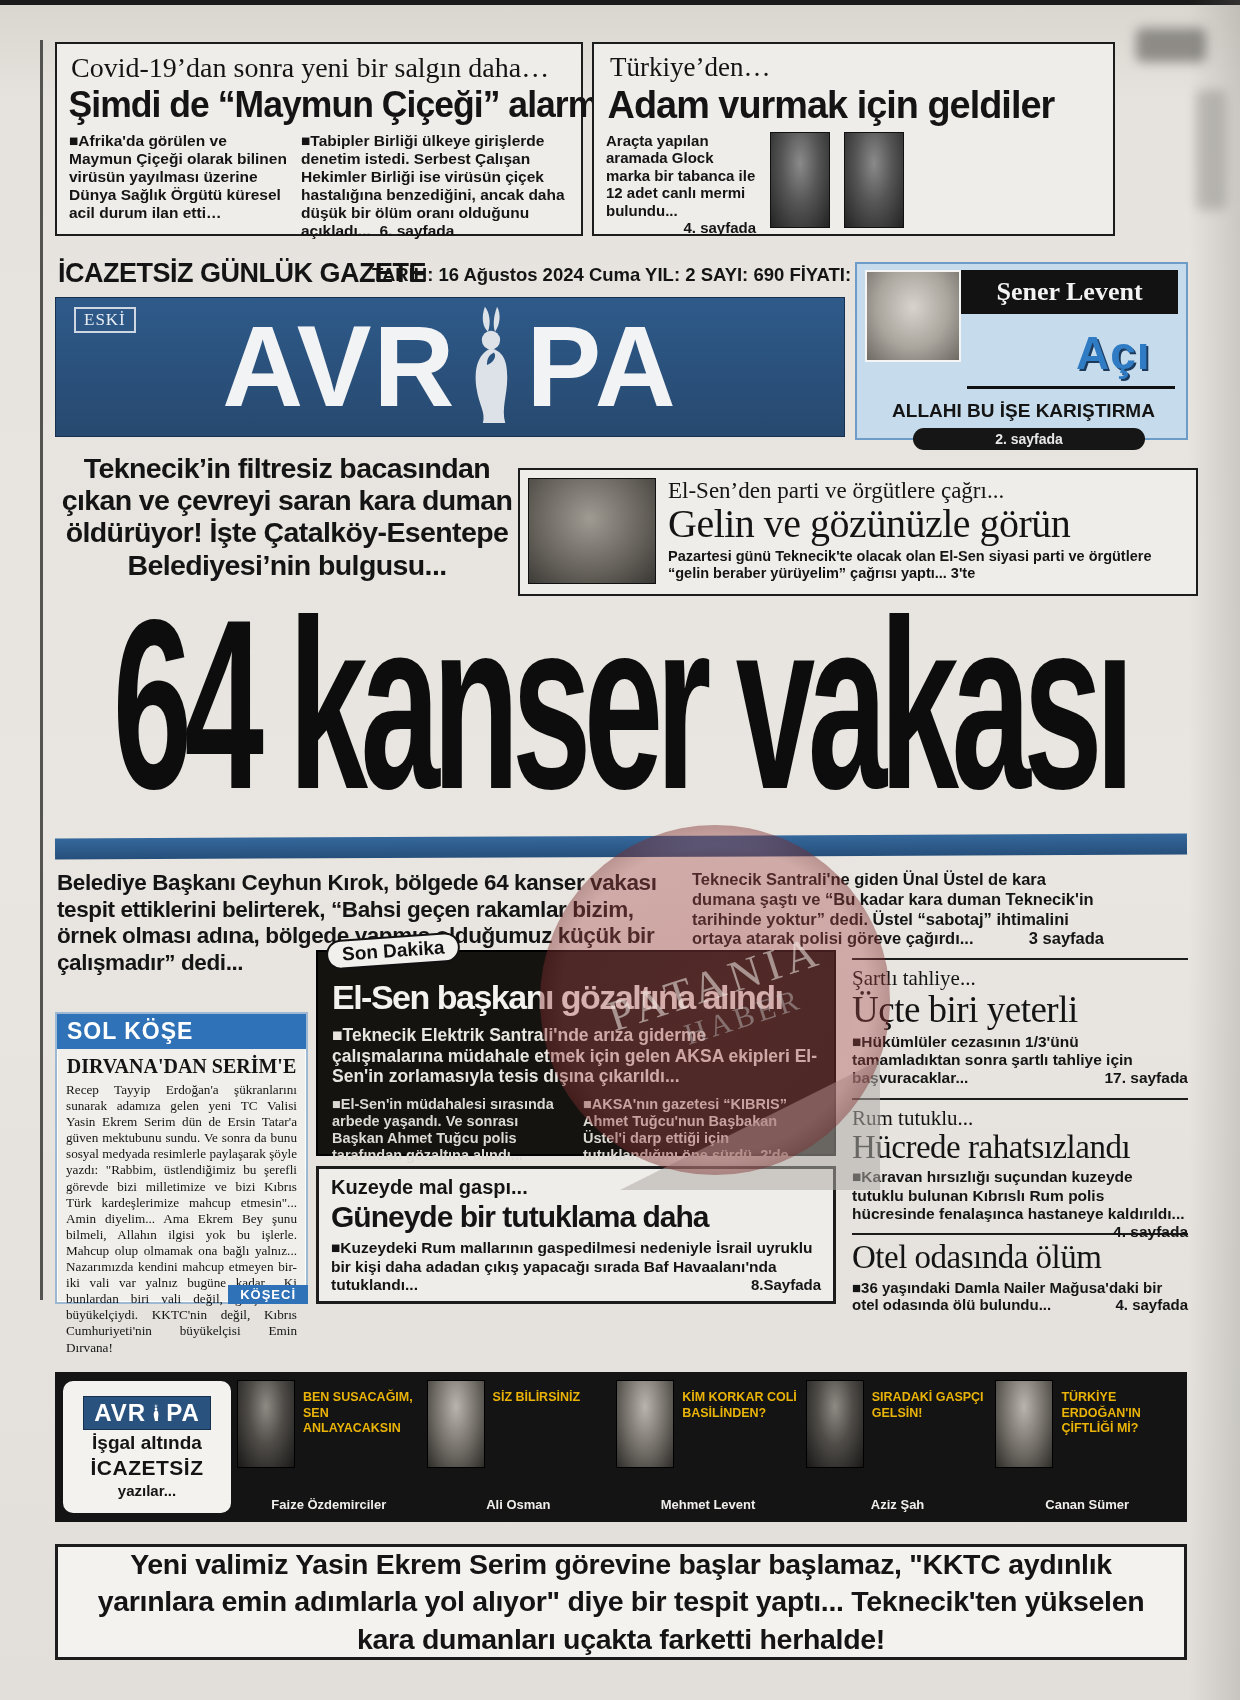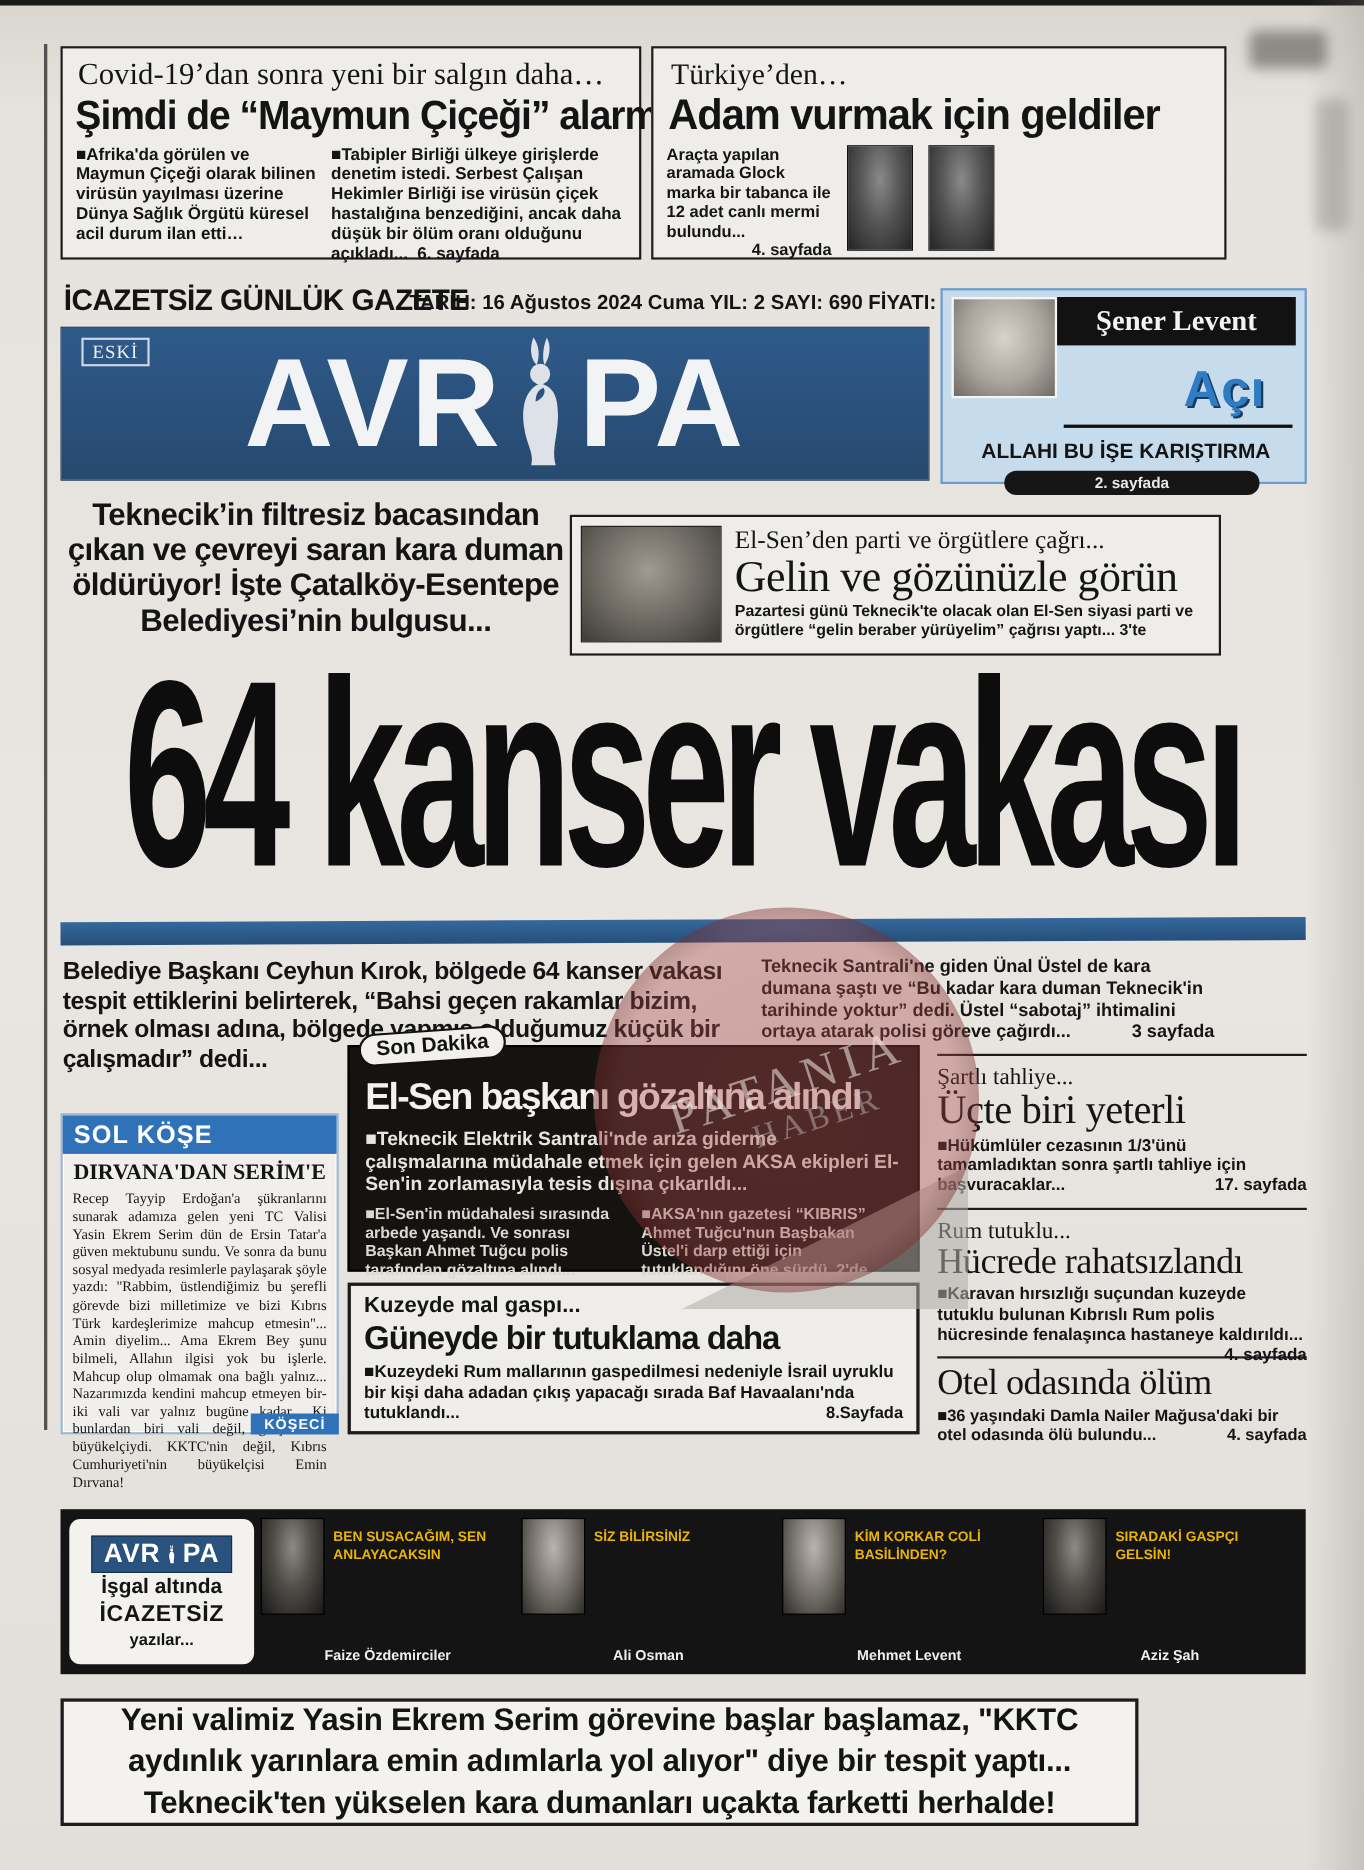--- a/index.html
+++ b/index.html
@@ -51,21 +51,21 @@
   .aci-title{position:absolute;left:190px;top:62px;font-size:46px;font-weight:800;color:#2f7cc4;
              text-shadow:2px 2px 0 #1b3a5c;letter-spacing:1px;margin-left:29px;}
   .aci-rule{position:absolute;left:110px;top:122px;width:208px;height:3px;background:#111;}
   .aci-headline{position:absolute;left:10px;top:136px;width:313px;text-align:center;font-size:19px;font-weight:800;}
   .aci-pill{position:absolute;left:56px;top:164px;width:232px;height:22px;background:#161616;border-radius:12px;
             color:#e8e8e8;font-size:14px;font-weight:700;display:flex;align-items:center;justify-content:center;}
 
   
   .teknecik{position:absolute;left:52px;top:452px;width:470px;text-align:center;
             font-size:28.5px;font-weight:800;letter-spacing:-.6px;line-height:1.13;}
-  .elsen-box{position:absolute;left:518px;top:468px;width:592px;height:128px;border:2px solid #1c1c1c;
+  .elsen-box{position:absolute;left:518px;top:468px;width:680px;height:128px;border:2px solid #1c1c1c;
              background:var(--paper2);display:flex;padding:8px;gap:12px;}
   .elsen-photo{width:128px;height:106px;flex:0 0 auto;
                background:radial-gradient(ellipse at 48% 38%,#9f9a92 0%,#6f6b64 50%,#3a3834 100%);border:1px solid #111;}
   .elsen-kicker{font-family:"Liberation Serif",serif;font-size:23px;}
   .elsen-headline{font-family:"Liberation Serif",serif;font-size:40px;letter-spacing:-.5px;line-height:1.02;}
   .elsen-sub{font-size:14.5px;font-weight:700;line-height:1.2;margin-top:3px;}
 
   
   .main-headline{position:absolute;left:0;top:598px;width:1240px;text-align:center;white-space:nowrap;
                  font-size:170px;font-weight:800;letter-spacing:-9px;line-height:1;
@@ -141,21 +141,21 @@
   .strip-logo .l3{font-size:15px;font-weight:800;}
   .colcell{flex:1;display:flex;flex-direction:column;height:134px;position:relative;}
   .colcell .row{display:flex;gap:8px;flex:1;}
   .colphoto{width:58px;height:88px;flex:0 0 auto;border:1px solid #000;
             background:radial-gradient(ellipse at 50% 30%,#b9b5ae 0%,#7d7972 45%,#2e2c29 100%);}
   .colphoto.dark{background:radial-gradient(ellipse at 50% 30%,#8e8a84 0%,#4f4c48 45%,#191817 100%);}
   .colquote{color:#eab308;font-size:12.5px;font-weight:700;line-height:1.25;padding-top:10px;}
   .colname{color:#f1efeb;font-size:13px;font-weight:700;text-align:center;padding-bottom:2px;}
 
   
-  .banner{position:absolute;left:55px;top:1544px;width:980px;height:116px;border:3px solid #1c1c1c;
+  .banner{position:absolute;left:55px;top:1544px;width:1132px;height:116px;border:3px solid #1c1c1c;
           background:#f4f2ee;display:flex;align-items:center;justify-content:center;padding:0 30px;}
   .banner p{font-size:28.5px;font-weight:700;text-align:center;line-height:1.3;letter-spacing:-.3px;}
 </style>
 </head>
 <body>
 
 <div class="scan-top"></div>
 <div class="scan-left"></div>
 <div class="scan-right"></div>
 <div class="smudge" style="left:1136px;top:28px;width:70px;height:34px;"></div>
@@ -318,17 +318,24 @@
       </div>
     <div class="colname">Mehmet Levent</div>
   </div>
   <div class="colcell">
     <div class="row">
         <div class="colphoto dark"></div>
       <div class="colquote">SIRADAKİ GASPÇI GELSİN!</div>
       </div>
     <div class="colname">Aziz Şah</div>
   </div>
+  <div class="colcell">
+    <div class="row">
+        <div class="colphoto"></div>
+      <div class="colquote">TÜRKİYE ERDOĞAN'IN ÇİFTLİĞİ Mİ?</div>
+      </div>
+    <div class="colname">Canan Sümer</div>
+  </div>
 </div>
 
 <div class="banner">
   <p>Yeni valimiz Yasin Ekrem Serim görevine başlar başlamaz, "KKTC aydınlık yarınlara emin adımlarla yol alıyor" diye bir tespit yaptı... Teknecik'ten yükselen kara dumanları uçakta farketti herhalde!</p>
 </div>
 
 </body></html>

